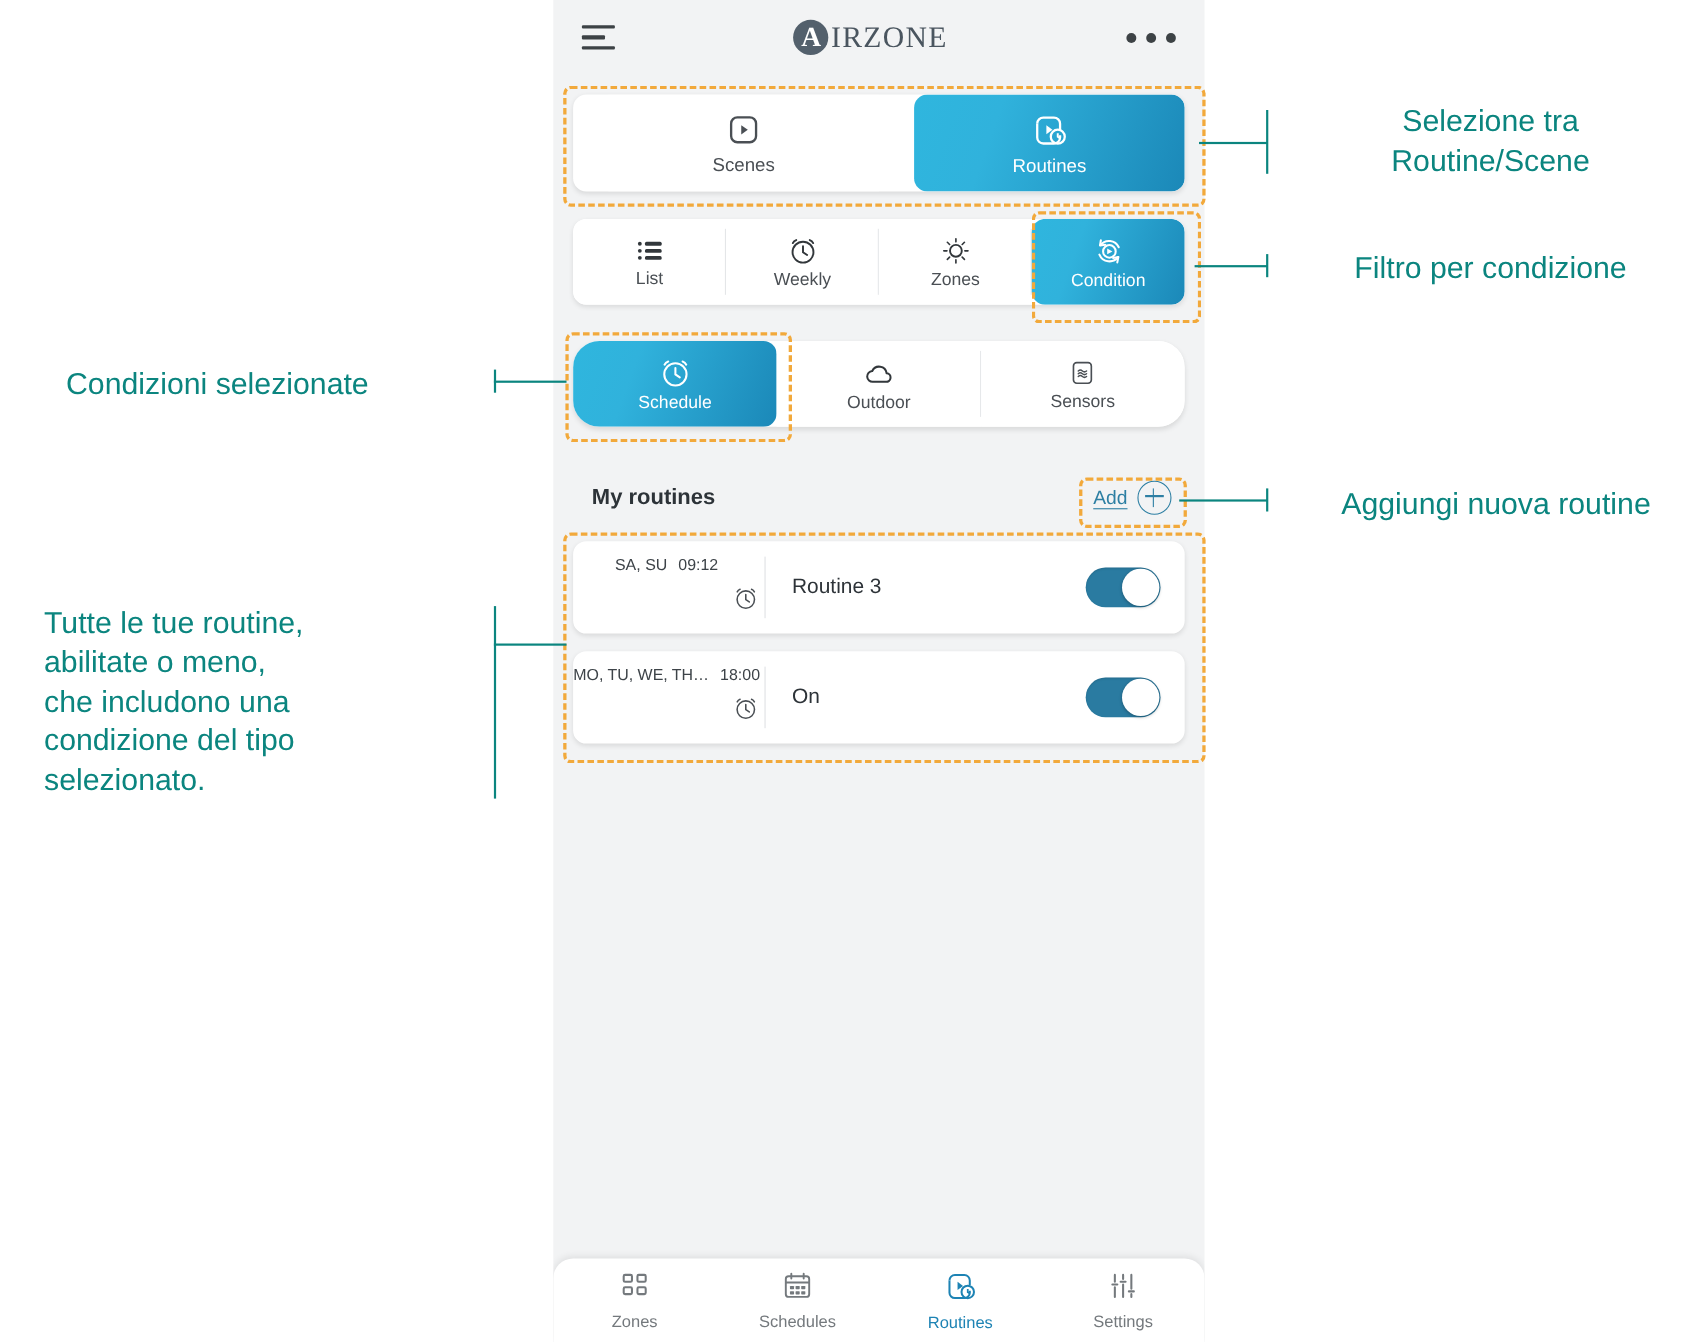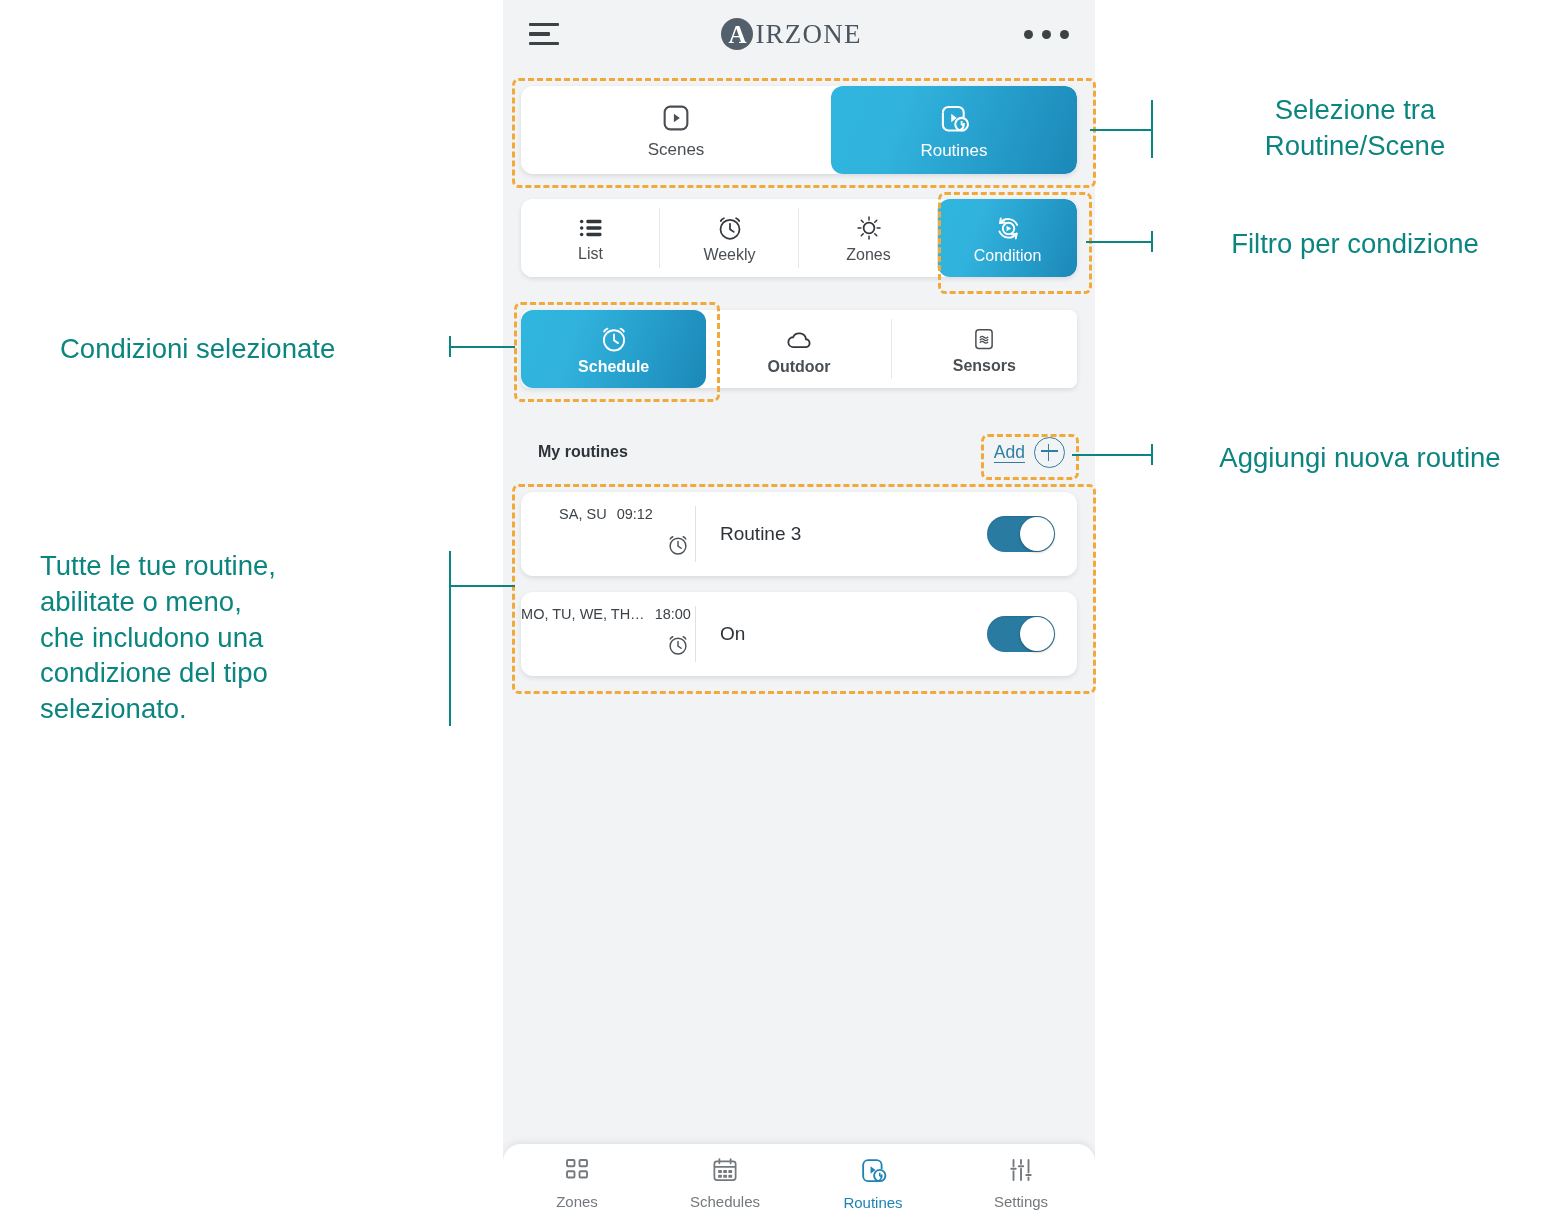--- a/index.html
+++ b/index.html
@@ -102,31 +102,31 @@
     border-radius: 12px;
   }
   .seg.active::after { display: none; }
   .seg .ico { display: flex; align-items: center; justify-content: center; }
 
   
   #tabs-scenes-routines { left: 18px; top: 86px; width: 556px; height: 88px; }
   #tabs-scenes-routines .seg { font-size: 17px; margin-left: 32px; }
   #tabs-filter { left: 18px; top: 199px; width: 556px; height: 78px; border-radius: 12px; }
   #tabs-filter .seg { font-size: 16px; gap: 3px; }
-  #tabs-condition { left: 18px; top: 310px; width: 556px; height: 78px; border-radius: 8px; font-weight: bold; }
+  #tabs-condition { left: 18px; top: 310px; width: 556px; height: 78px; border-radius: 24px; }
   #tabs-condition .seg { font-size: 16px; gap: 3px; }
 
   
   .routines-head {
     position: absolute;
     left: 18px; top: 430px;
     width: 556px; height: 44px;
     display: flex; align-items: center; justify-content: space-between;
   }
-  .routines-title { font-size: 16px; font-weight: 700; color: #2d3338; padding-left: 17px; text-align: center; }
+  .routines-title { font-size: 20px; font-weight: 700; color: #2d3338; padding-left: 17px; text-align: center; }
   .add-btn { display: flex; align-items: center; gap: 9px; cursor: pointer; padding-right: 12px; }
   .add-label { font-size: 17.5px; color: #2d7fa3; text-decoration: underline; text-underline-offset: 4px; }
   .add-circle {
     width: 29px; height: 29px; border-radius: 50%;
     border: 1.8px solid #2d7fa3;
     position: relative;
   }
   .add-circle::before, .add-circle::after {
     content:""; position: absolute; background: #2d7fa3;
   }

